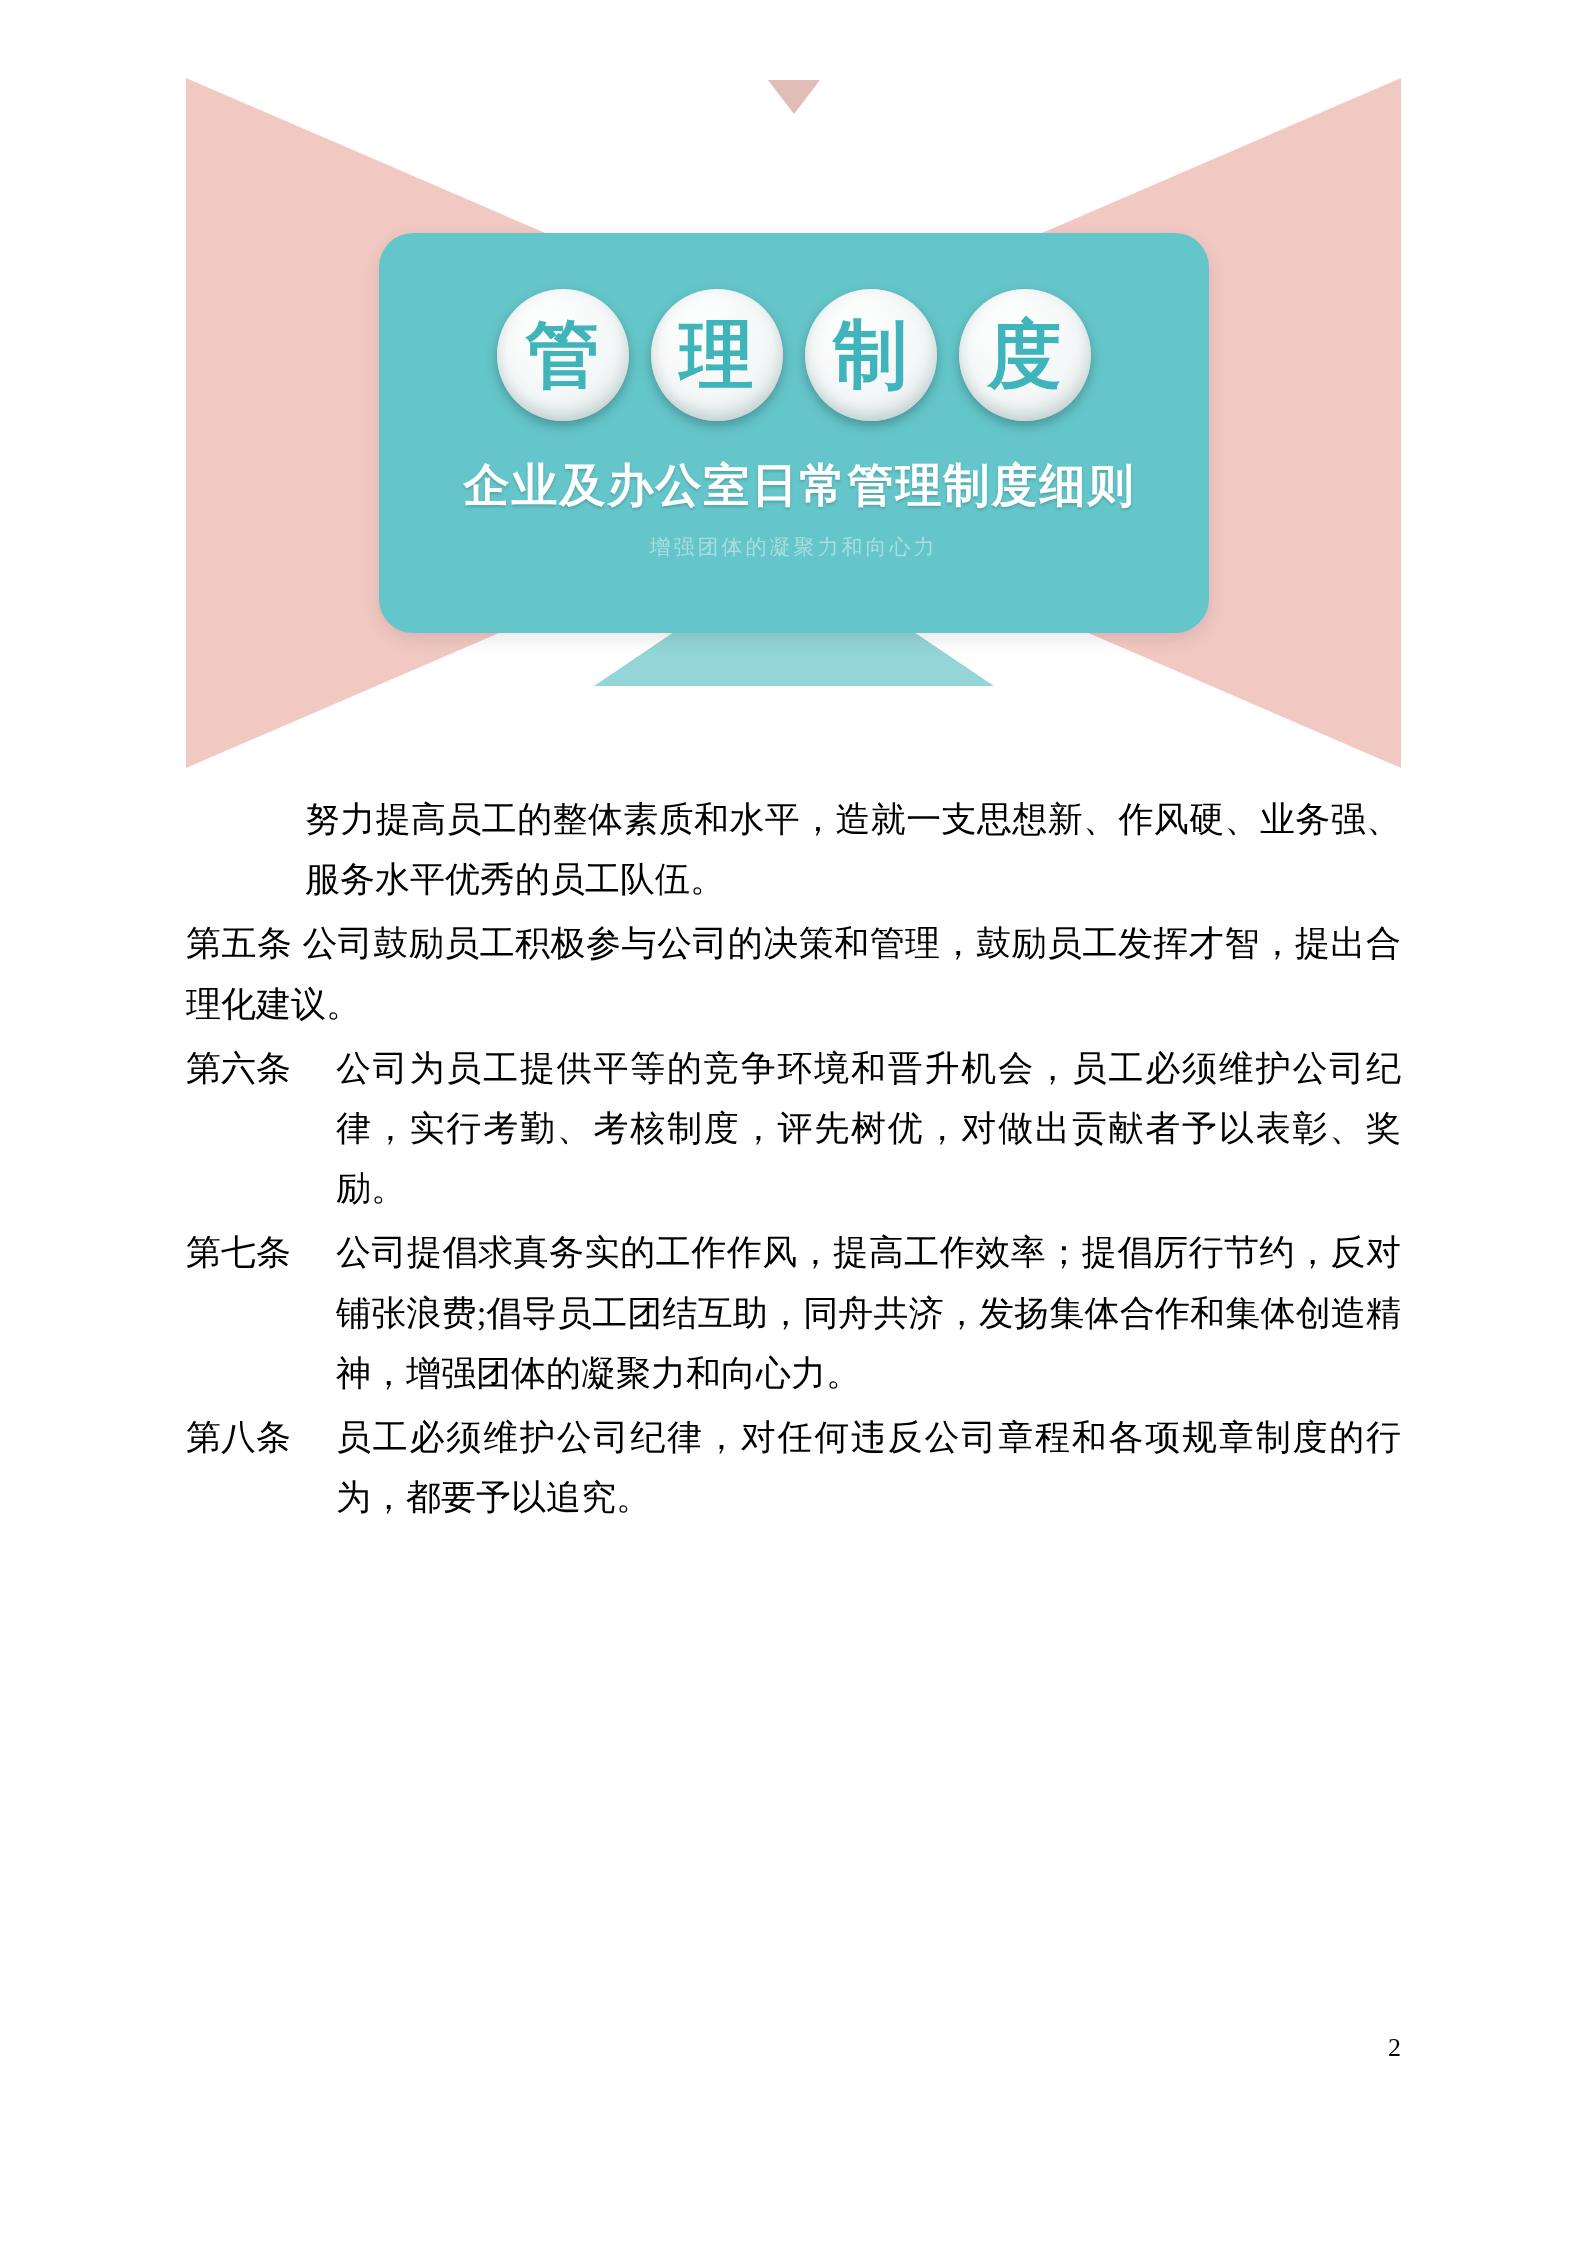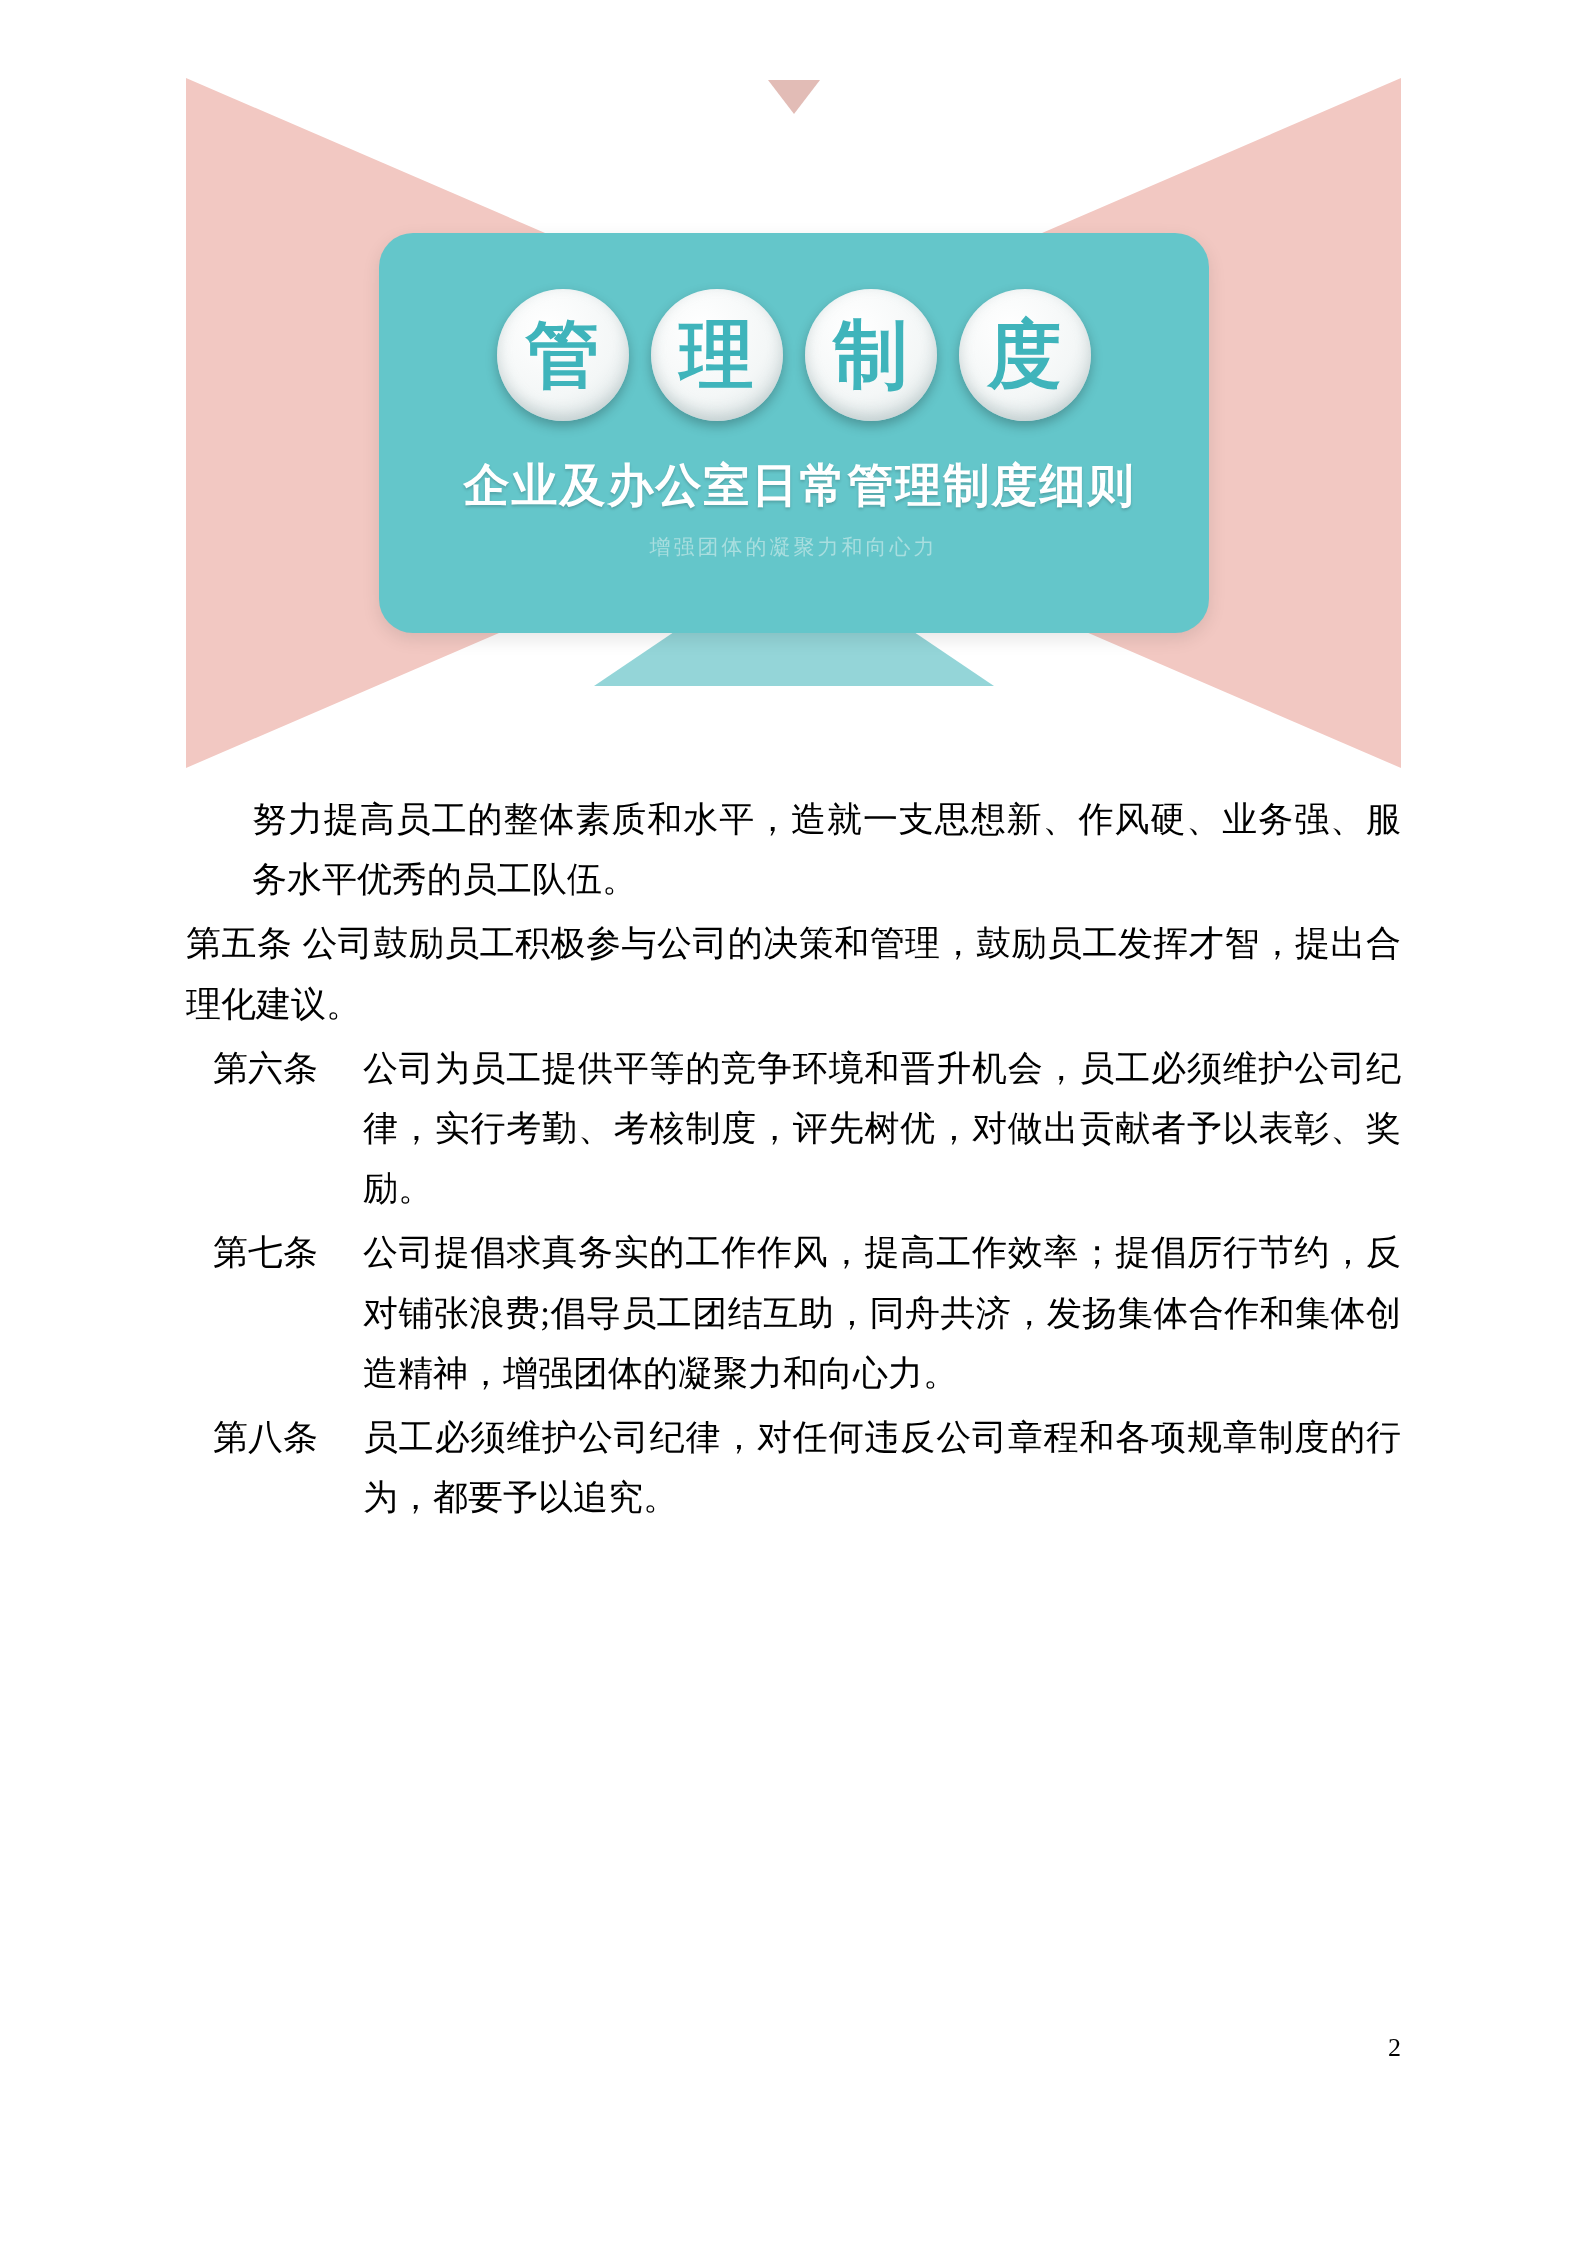--- a/index.html
+++ b/index.html
@@ -145,29 +145,28 @@
     display: flex;
     align-items: flex-start;
     font-size: 35px;
     line-height: 1.72;
     margin-bottom: 4px;
   }
   .para .marker {
     flex: 0 0 auto;
     width: 150px;
     white-space: nowrap;
-    margin-left: 27px;
   }
   .para .ptext {
     flex: 1 1 auto;
     text-align: justify;
     text-justify: inter-ideograph;
   }
   .para.no-marker .ptext {
-    margin-left: 66px;
+    margin-left: 119px;
   }
   .para.run-on {
     display: block;
     text-align: justify;
     text-justify: inter-ideograph;
   }
   .para.run-on .marker-inline {
     margin-right: 10px;
   }
 

